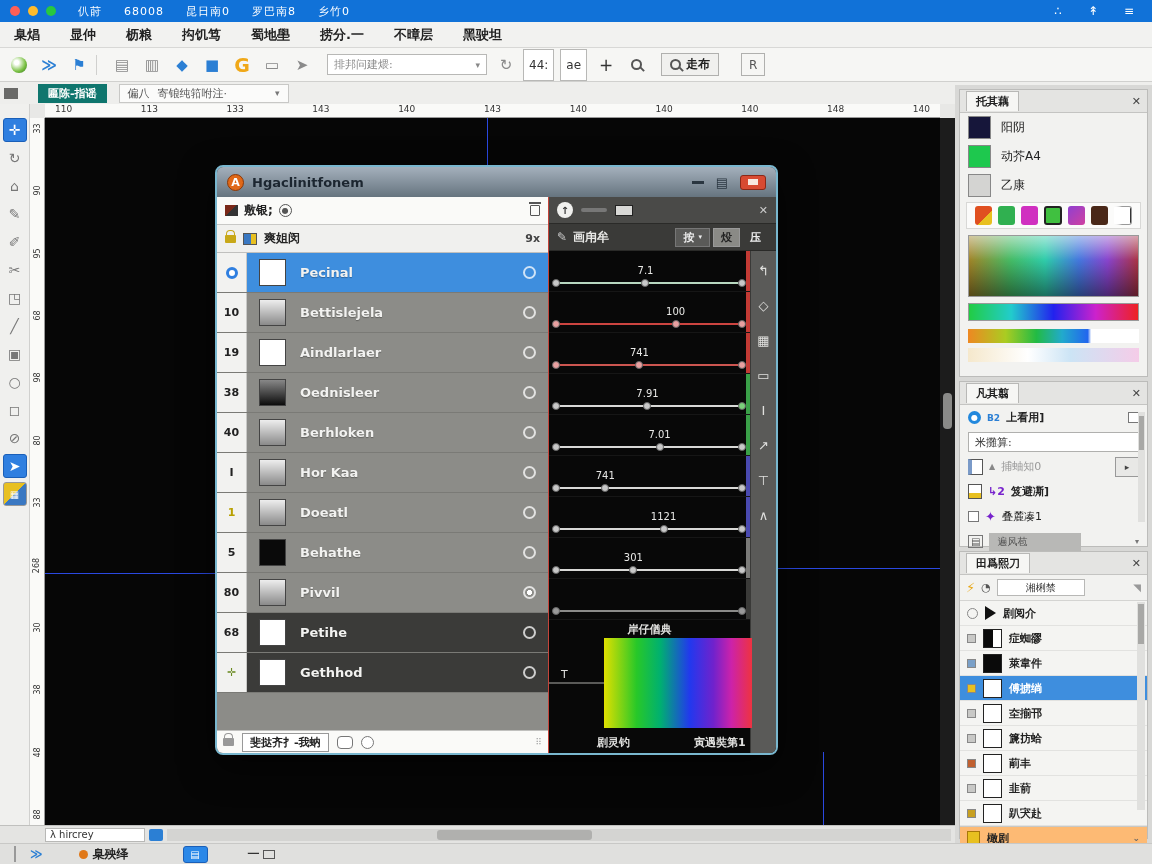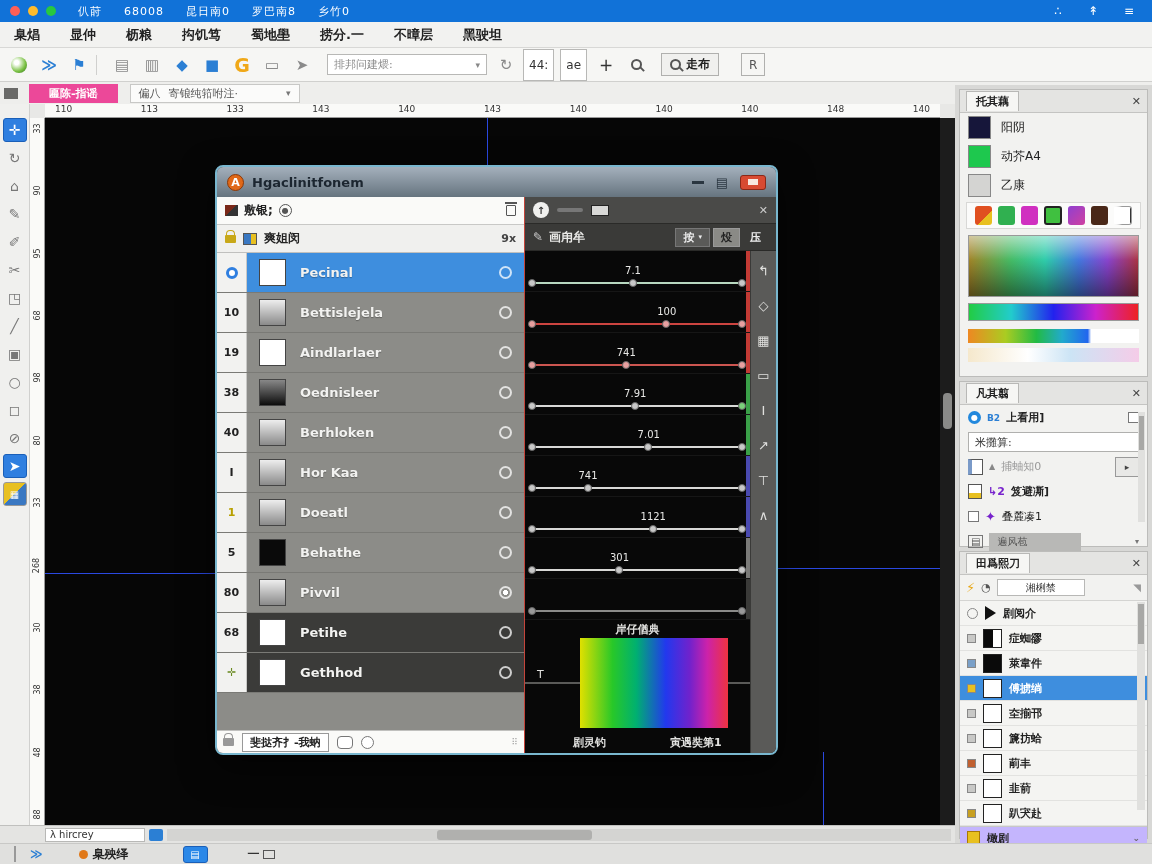--- a/index.html
+++ b/index.html
@@ -40,21 +40,21 @@
     right:-5px;bottom:-2px;}
   .runbtn{height:23px;border:1px solid #b0b0ae;background:#f0f0ee;display:flex;align-items:center;
     gap:5px;padding:0 8px;margin-left:14px;font-size:12px;color:#222;font-weight:bold;}
   .sqbtn{width:24px;height:23px;border:1px solid #b0b0ae;background:#f6f6f4;display:flex;
     align-items:center;justify-content:center;margin-left:22px;color:#555;font-size:12px;}
 
   
   .docbar{position:absolute;left:0;top:82px;width:1152px;height:22px;background:#eeeeec;
     display:flex;align-items:center;font-size:11px;}
   .dock{width:14px;height:11px;background:#6a6a68;margin-left:4px;}
-  .doctab{background:#ec4899;color:#fff;font-weight:bold;padding:2px 20px;margin-left:11px;}
+  .doctab{background:#0f766e;color:#fff;font-weight:bold;padding:2px 10px;margin-left:20px;}
   .docdd{display:flex;align-items:center;gap:8px;background:#fbfbfa;border:1px solid #c8c8c6;
     height:19px;padding:0 8px;margin-left:12px;color:#555;min-width:170px;}
   .docdd .cv{margin-left:auto;font-size:9px;color:#777;}
 
   
   .hruler{position:absolute;left:45px;top:104px;width:895px;height:14px;background:#fafaf8;
     border-bottom:1px solid #999;display:flex;justify-content:space-between;align-items:flex-start;
     font-size:9px;color:#333;padding:0 10px;}
   .vruler{position:absolute;left:30px;top:118px;width:15px;height:707px;background:#fafaf8;
     border-right:1px solid #999;display:flex;flex-direction:column;justify-content:space-between;
@@ -84,21 +84,21 @@
     font-weight:bold;display:flex;align-items:center;justify-content:center;border:1px solid #8a3808;}
   .dtitle .txt{margin-left:8px;font-size:13px;font-weight:bold;color:#1c2630;}
   .dctrl{margin-left:auto;display:flex;align-items:center;gap:12px;}
   .dmin{width:12px;height:3px;background:#2a3640;}
   .dwin{color:#2a3640;font-size:13px;}
   .dclose{width:26px;height:15px;background:#d84a32;border:1px solid #8a2818;border-radius:3px;
     display:flex;align-items:center;justify-content:center;}
   .dclose i{display:block;width:10px;height:6px;background:#f8e8e0;}
 
   .dbody{position:absolute;left:0;top:30px;right:0;bottom:0;display:flex;}
-  .dleft{width:308px;display:flex;flex-direction:column;background:#8c8c88;border-right:1px solid #c4443a;}
+  .dleft{width:332px;display:flex;flex-direction:column;background:#8c8c88;border-right:1px solid #c4443a;}
   .dlhead{height:28px;background:#fafaf8;border-bottom:1px solid #c8c8c6;display:flex;
     align-items:center;padding:0 8px;font-size:12px;font-weight:bold;color:#222;gap:6px;}
   .chip{width:13px;height:11px;background:linear-gradient(135deg,#7a2818 50%,#333 50%);}
   .circ{width:13px;height:13px;border:1.5px solid #555;border-radius:50%;display:inline-flex;
     align-items:center;justify-content:center;font-size:8px;color:#555;}
   .trash{position:relative;width:10px;height:11px;border:1.5px solid #555;border-radius:1px;margin-left:auto;}
   .trash::before{content:"";position:absolute;top:-4px;left:-2.5px;width:12px;height:2px;background:#555;}
   .dlsub{height:28px;background:#f0f0ee;border-bottom:1px solid #c0c0be;display:flex;
     align-items:center;padding:0 8px;font-size:12px;font-weight:bold;color:#222;gap:7px;}
   .lock{width:11px;height:8px;background:#c8a818;position:relative;border-radius:1px;}
@@ -207,21 +207,21 @@
   .srch{width:88px;height:17px;background:#fff;border:1px solid #b8b8b6;font-size:10px;color:#333;
     display:flex;align-items:center;justify-content:center;}
   .lrow2{display:flex;align-items:center;gap:7px;height:25px;padding:0 7px;border-bottom:1px solid #e2e2e0;
     font-size:11px;font-weight:bold;color:#222;background:#f4f4f2;}
   .lrow2.sel{background:#3e8ede;color:#fff;}
   .tinyic{width:9px;height:9px;border:1px solid #888;background:#c8c8c6;}
   .sw2{width:19px;height:19px;border:1.5px solid #222;background:#fff;}
   .sw2.black{background:#0a0a0a}.sw2.half{background:linear-gradient(90deg,#0a0a0a 55%,#fff 45%)}
   .playtri{width:0;height:0;border-left:11px solid #111;border-top:7px solid transparent;border-bottom:7px solid transparent;}
   .ring{width:11px;height:11px;border:1.5px solid #888;border-radius:50%;}
-  .lfoot{display:flex;align-items:center;gap:7px;height:23px;padding:0 7px;background:#c4b5fd;
+  .lfoot{display:flex;align-items:center;gap:7px;height:23px;padding:0 7px;background:#fdba74;
     border-top:1px solid #c8c8c6;font-size:11px;font-weight:bold;color:#222;}
   .docic{width:13px;height:14px;background:#e8c020;border:1px solid #a87808;}
   .cscroll{position:absolute;right:2px;top:50px;width:8px;bottom:28px;background:#e0e0de;}
   .cscroll .pt{position:absolute;left:1px;top:2px;width:6px;height:40px;background:#a8a8a6;}
 
   
   .statusbar{position:absolute;left:0;top:825px;width:955px;height:18px;background:#e4e4e2;
     border-top:1px solid #c0c0be;display:flex;align-items:center;font-size:10px;color:#333;}
   .sfield{margin-left:45px;width:100px;height:14px;background:#fff;border:1px solid #b8b8b6;
     font-size:10px;color:#333;padding:0 4px;font-family:"DejaVu Sans",sans-serif;}

